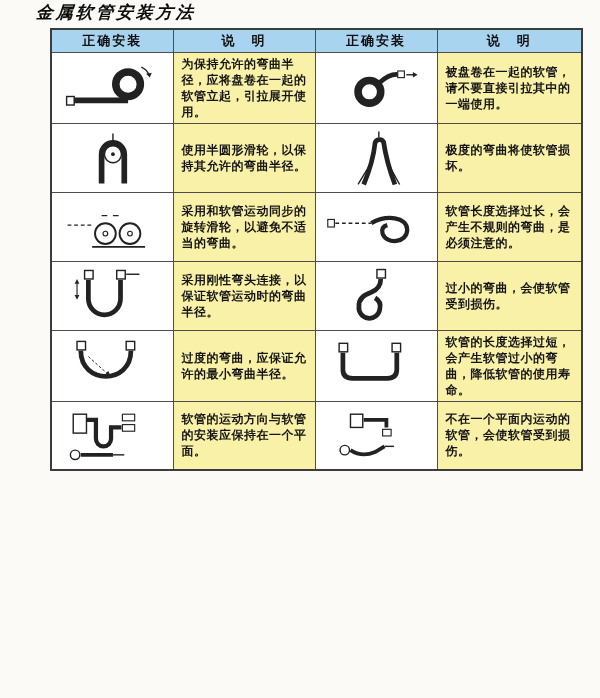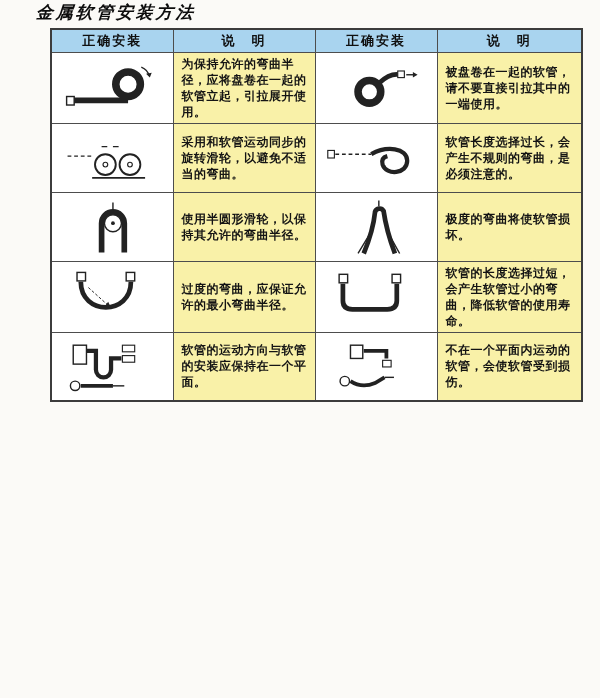--- a/index.html
+++ b/index.html
@@ -78,61 +78,81 @@
             <path d="M87 16 h9" stroke="#222" stroke-width="1.5"></path>
             <path d="M99 16 l-5 -3 v6 z" fill="#222"></path>
           </svg>
         </td>
         <td class="desc">被盘卷在一起的软管，请不要直接引拉其中的一端使用。</td>
       </tr>
 
       <tr>
         <td class="fig">
           <svg class="illus" width="104" height="58" viewBox="0 0 110 60">
+            <path d="M44 57 V26 A 12 12 0 0 1 68 26 V57" fill="none" stroke="#222" stroke-width="6"></path>
+            <circle cx="56" cy="26" r="9" fill="#fff" stroke="#222" stroke-width="1.5"></circle>
+            <circle cx="56" cy="26" r="2" fill="#222"></circle>
+            <path d="M56 4 V15" stroke="#222" stroke-width="1.5"></path>
+          </svg>
+        </td>
+        <td class="desc">使用半圆形滑轮，以保持其允许的弯曲半径。</td>
+        <td class="fig">
+          <svg class="illus" width="104" height="58" viewBox="0 0 110 60">
+            <path d="M42 58 Q52 34 54 14 A 5 5 0 0 1 63 13 Q66 34 75 58" fill="none" stroke="#222" stroke-width="5"></path>
+            <path d="M36 58 L48 38 M80 58 L70 40" stroke="#222" stroke-width="1.5"></path>
+            <path d="M58 2 V8" stroke="#222" stroke-width="1.5"></path>
+          </svg>
+        </td>
+        <td class="desc">极度的弯曲将使软管损坏。</td>
+      </tr>
+
+      <tr>
+        <td class="fig">
+          <svg class="illus" width="104" height="58" viewBox="0 0 110 60">
             <path d="M8 28 H34" stroke="#222" stroke-width="1.5" stroke-dasharray="4 3"></path>
             <circle cx="48" cy="37" r="11" fill="#fff" stroke="#222" stroke-width="2"></circle>
             <circle cx="48" cy="37" r="2.5" fill="none" stroke="#222" stroke-width="1.2"></circle>
             <circle cx="74" cy="37" r="11" fill="#fff" stroke="#222" stroke-width="2"></circle>
             <circle cx="74" cy="37" r="2.5" fill="none" stroke="#222" stroke-width="1.2"></circle>
             <path d="M34 51 H90" stroke="#222" stroke-width="2"></path>
             <path d="M44 18 h6 m6 0 h6" stroke="#222" stroke-width="1.5"></path>
           </svg>
         </td>
         <td class="desc">采用和软管运动同步的旋转滑轮，以避免不适当的弯曲。</td>
         <td class="fig">
           <svg class="illus" width="104" height="58" viewBox="0 0 110 60">
             <rect x="4" y="22" width="7" height="8" fill="#fff" stroke="#222" stroke-width="1.2"></rect>
             <path d="M12 26 H50" stroke="#222" stroke-width="1.5" stroke-dasharray="4 3"></path>
             <path d="M50 26 C66 17 88 19 88 33 C88 47 66 49 62 37 Q60 30 67 28" fill="none" stroke="#222" stroke-width="4.5"></path>
           </svg>
         </td>
         <td class="desc">软管长度选择过长，会产生不规则的弯曲，是必须注意的。</td>
       </tr>
 
-      <tr>
-        <td class="fig">
-          <svg class="illus" width="104" height="58" viewBox="0 0 110 60">
-            <path d="M44 57 V26 A 12 12 0 0 1 68 26 V57" fill="none" stroke="#222" stroke-width="6"></path>
-            <circle cx="56" cy="26" r="9" fill="#fff" stroke="#222" stroke-width="1.5"></circle>
-            <circle cx="56" cy="26" r="2" fill="#222"></circle>
-            <path d="M56 4 V15" stroke="#222" stroke-width="1.5"></path>
-          </svg>
-        </td>
-        <td class="desc">使用半圆形滑轮，以保持其允许的弯曲半径。</td>
-        <td class="fig">
-          <svg class="illus" width="104" height="58" viewBox="0 0 110 60">
-            <path d="M42 58 Q52 34 54 14 A 5 5 0 0 1 63 13 Q66 34 75 58" fill="none" stroke="#222" stroke-width="5"></path>
-            <path d="M36 58 L48 38 M80 58 L70 40" stroke="#222" stroke-width="1.5"></path>
-            <path d="M58 2 V8" stroke="#222" stroke-width="1.5"></path>
-          </svg>
-        </td>
-        <td class="desc">极度的弯曲将使软管损坏。</td>
-      </tr>
-
-
+
+      <tr>
+        <td class="fig">
+          <svg class="illus" width="104" height="58" viewBox="0 0 110 60">
+            <rect x="26" y="3" width="9" height="9" fill="#fff" stroke="#222" stroke-width="1.5"></rect>
+            <rect x="60" y="3" width="9" height="9" fill="#fff" stroke="#222" stroke-width="1.5"></rect>
+            <path d="M30 13 V33 A 17 17 0 0 0 64 33 V13" fill="none" stroke="#222" stroke-width="5"></path>
+            <path d="M70 7 h14" stroke="#222" stroke-width="1.5"></path>
+            <path d="M18 16 v14" stroke="#222" stroke-width="1.2"></path>
+            <path d="M18 12 l-2.5 5 h5 z M18 34 l-2.5 -5 h5 z" fill="#222"></path>
+          </svg>
+        </td>
+        <td class="desc">采用刚性弯头连接，以保证软管运动时的弯曲半径。</td>
+        <td class="fig">
+          <svg class="illus" width="104" height="58" viewBox="0 0 110 60">
+            <rect x="56" y="2" width="9" height="9" fill="#fff" stroke="#222" stroke-width="1.5"></rect>
+            <path d="M60 12 Q60 22 50 26 Q36 31 37 41 A 11 11 0 0 0 59 44 Q61 36 54 32" fill="none" stroke="#222" stroke-width="5"></path>
+          </svg>
+        </td>
+        <td class="desc">过小的弯曲，会使软管受到损伤。</td>
+      </tr>
 
 
 
       <tr>
         <td class="fig">
           <svg class="illus" width="104" height="58" viewBox="0 0 110 60">
             <rect x="18" y="4" width="9" height="9" fill="#fff" stroke="#222" stroke-width="1.5"></rect>
             <rect x="70" y="4" width="9" height="9" fill="#fff" stroke="#222" stroke-width="1.5"></rect>
             <path d="M22 14 C22 50 75 50 75 14" fill="none" stroke="#222" stroke-width="5"></path>
             <path d="M30 20 L50 38" stroke="#222" stroke-width="1" stroke-dasharray="3 2"></path>

